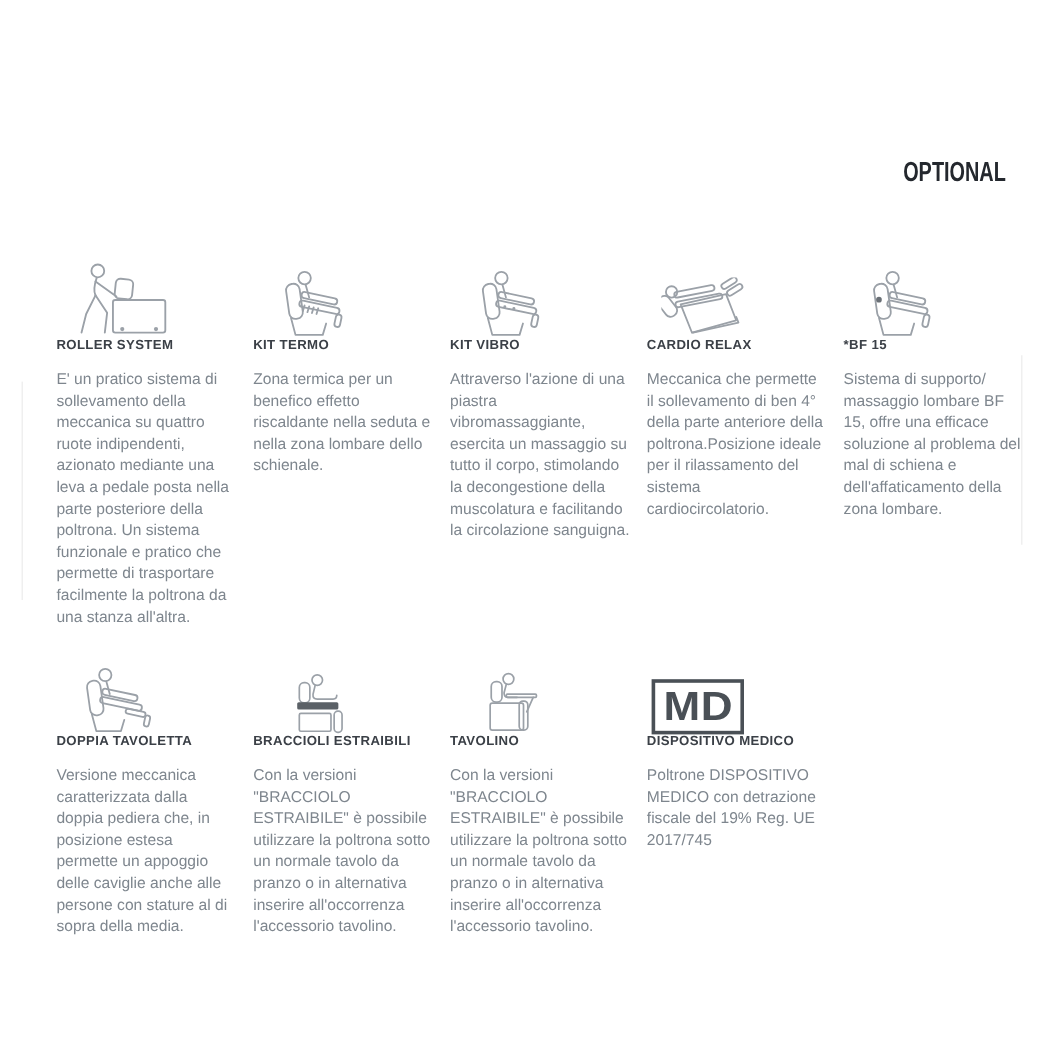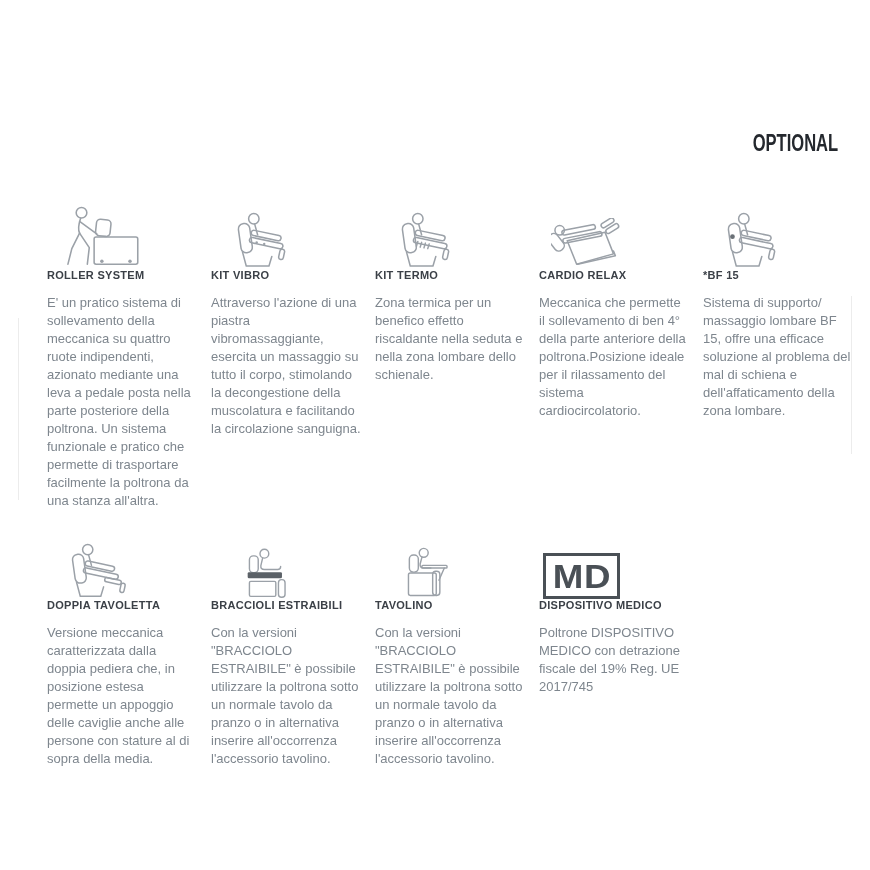--- a/index.html
+++ b/index.html
@@ -7,21 +7,21 @@
   .page{position:absolute;inset:0;background:#fff;}
 
   .edge-line{position:absolute;width:1px;background:#ececec;}
   .edge-left{left:18px;top:318px;height:182px;}
   .edge-right{left:851px;top:296px;height:158px;}
 
   .page-title{position:absolute;top:130px;left:47px;width:808px;text-align:right;margin:0;
     font-size:23px;font-weight:700;color:#24282e;letter-spacing:0;}
   .page-title .condensed{display:inline-block;transform:scaleX(.72);transform-origin:center;}
 
-  .grid{position:absolute;top:204px;left:47px;width:812px;display:grid;
+  .grid{position:absolute;top:217px;left:47px;width:812px;display:grid;
     grid-template-columns:repeat(5,150px);column-gap:14px;row-gap:24px;}
 
   .card{width:150px;}
   .icon-box{height:65px;display:flex;align-items:flex-end;}
   .icon{stroke:#9ba1a8;fill:none;stroke-width:1.6;stroke-linecap:round;stroke-linejoin:round;display:block;}
   .card h3{margin:0 0 12px;font-size:11px;font-weight:700;color:#3b4047;letter-spacing:.3px;line-height:13px;}
   .card p{margin:0;font-size:13px;line-height:18px;color:#7e868e;}
 
   .md-box{width:71px;height:40px;border:3.5px solid #4a5056;display:flex;align-items:center;justify-content:center;}
   .md-box span{font-size:34px;font-weight:700;color:#4a5056;letter-spacing:.5px;line-height:1;
@@ -140,35 +140,35 @@
           </svg>
       </div>
       <h3>ROLLER SYSTEM</h3>
       <p>E' un pratico sistema di sollevamento della meccanica su quattro ruote indipendenti, azionato mediante una leva a pedale posta nella parte posteriore della poltrona. Un sistema funzionale e pratico che permette di trasportare facilmente la poltrona da una stanza all'altra.</p>
     </div>
 
 
     <div class="card">
       <div class="icon-box" style="margin-left:22px">
         <svg class="icon" width="53" height="57">
+            <use href="#ic-termo"></use>
+          </svg>
+      </div>
+      <h3>KIT TERMO</h3>
+      <p>Zona termica per un benefico effetto riscaldante nella seduta e nella zona lombare dello schienale.</p>
+    </div>
+
+    <div class="card">
+      <div class="icon-box" style="margin-left:22px">
+        <svg class="icon" width="53" height="57">
             <use href="#ic-vibro"></use>
           </svg>
       </div>
       <h3>KIT VIBRO</h3>
       <p>Attraverso l'azione di una piastra vibromassaggiante, esercita un massaggio su tutto il corpo, stimolando la decongestione della muscolatura e facilitando la circolazione sanguigna.</p>
-    </div>
-
-    <div class="card">
-      <div class="icon-box" style="margin-left:22px">
-        <svg class="icon" width="53" height="57">
-            <use href="#ic-termo"></use>
-          </svg>
-      </div>
-      <h3>KIT TERMO</h3>
-      <p>Zona termica per un benefico effetto riscaldante nella seduta e nella zona lombare dello schienale.</p>
     </div>
 
     <div class="card">
       <div class="icon-box" style="margin-left:12px">
         <svg class="icon" width="74" height="51">
             <use href="#ic-cardio"></use>
           </svg>
       </div>
       <h3>CARDIO RELAX</h3>
       <p>Meccanica che permette il sollevamento di ben 4° della parte anteriore della poltrona.Posizione ideale per il rilassamento del sistema cardiocircolatorio.</p>

